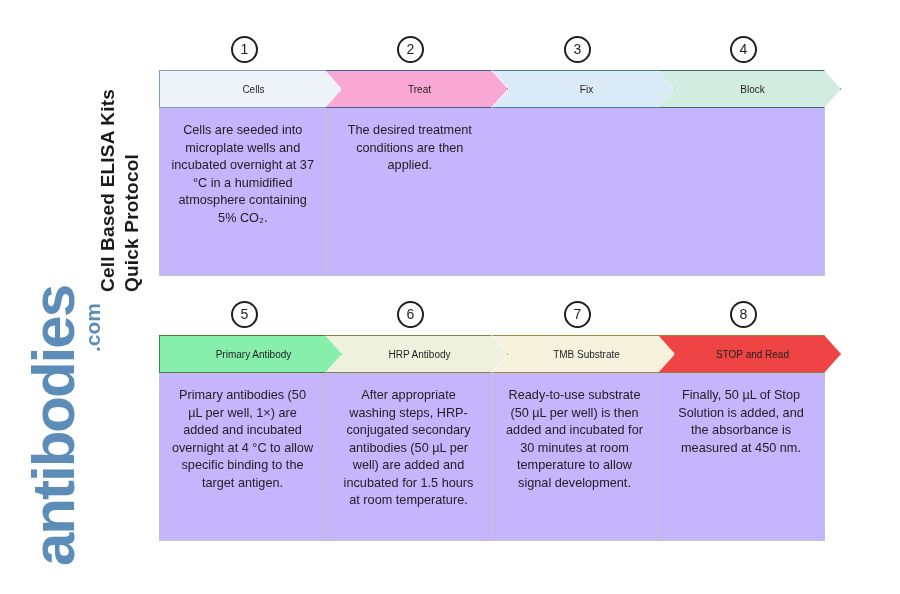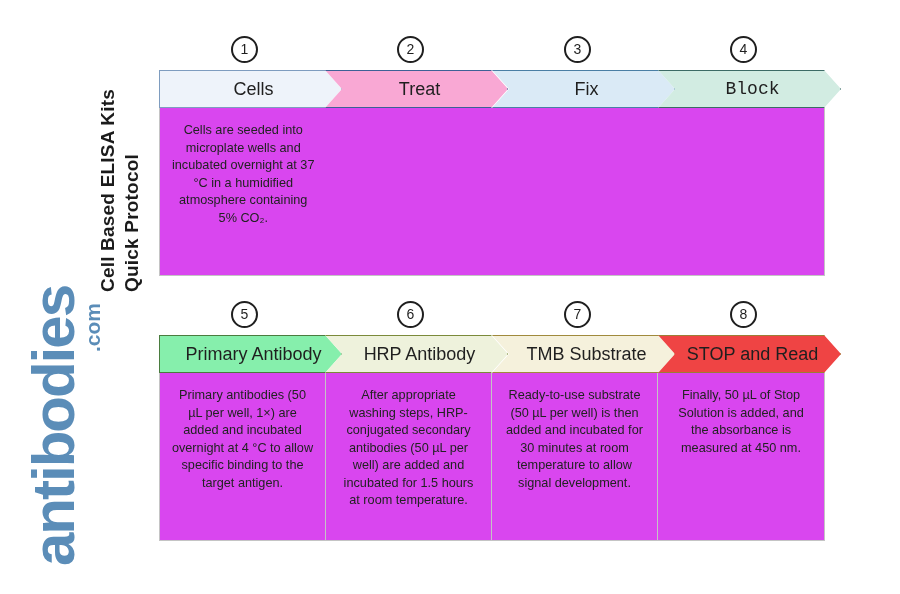--- a/index.html
+++ b/index.html
@@ -101,21 +101,21 @@
   }
   .chevron {
     position: absolute;
     top: 0;
     height: 38px;
     width: 183px;
     box-sizing: border-box;
     display: flex;
     align-items: center;
     justify-content: center;
-    font-size: 18px;
+    font-size: 10px;
     color: #1f1f1f;
     -webkit-clip-path: polygon(0 0, calc(100% - 17px) 0, 100% 50%, calc(100% - 17px) 100%, 0 100%, 0 100%);
     clip-path: polygon(0 0, calc(100% - 17px) 0, 100% 50%, calc(100% - 17px) 100%, 0 100%, 0 100%);
   }
   .chevron.notched {
     -webkit-clip-path: polygon(0 0, calc(100% - 17px) 0, 100% 50%, calc(100% - 17px) 100%, 0 100%, 17px 50%);
     clip-path: polygon(0 0, calc(100% - 17px) 0, 100% 50%, calc(100% - 17px) 100%, 0 100%, 17px 50%);
   }
   .chevron .chev-label {
     padding-left: 6px;
@@ -126,21 +126,21 @@
   .chevron.c3 { left: 499px; }
 
   
   .panel-row {
     position: relative;
     width: 666px;
     height: 168px;
     border: 1px solid #c4c4c4;
     border-top: none;
     box-sizing: border-box;
-    background: #d946ef;
+    background: #c4b5fd;
     display: flex;
   }
   .panel-cell {
     width: 166.5px;
     box-sizing: border-box;
     border-right: 1px solid #c4c4c4;
     padding: 14px 11px;
     display: flex;
     align-items: flex-start;
     justify-content: center;
@@ -173,27 +173,30 @@
   <div class="chevron-strip">
     <div class="chevron c0" style="background: rgb(238, 243, 250); border: 1.5px solid rgb(126, 156, 191);">
         <span class="chev-label">Cells</span>
       </div>
     <div class="chevron c1 notched" style="background: #f9a8d4; border: 1.5px solid rgb(61, 97, 150);">
         <span class="chev-label">Treat</span>
       </div>
     <div class="chevron c2 notched" style="background: rgb(218, 234, 246); border: 1.5px solid rgb(74, 127, 165);">
         <span class="chev-label">Fix</span>
       </div>
-    <div class="chevron c3 notched" style="background: rgb(210, 236, 226); border: 1.5px solid rgb(61, 107, 102); font-family: Liberation Mono, monospace;">
+    <div class="chevron c3 notched" style="background: rgb(210, 236, 226); border: 1.5px solid rgb(61, 107, 102);">
         <span class="chev-label">Block</span>
       </div>
   </div>
   <div class="panel-row">
     <div class="panel-cell">
         <div class="panel-text">Cells are seeded into microplate wells and incubated overnight at 37 °C in a humidified atmosphere containing 5% CO₂.</div>
+      </div>
+    <div class="panel-cell">
+        <div class="panel-text">The desired treatment conditions are then applied.</div>
       </div>
   </div>
 </div>
 
 <div class="flow-row" id="row-2">
   <div class="badge-strip">
     <div class="step-badge b0">5</div>
     <div class="step-badge b1">6</div>
     <div class="step-badge b2">7</div>
     <div class="step-badge b3">8</div>

